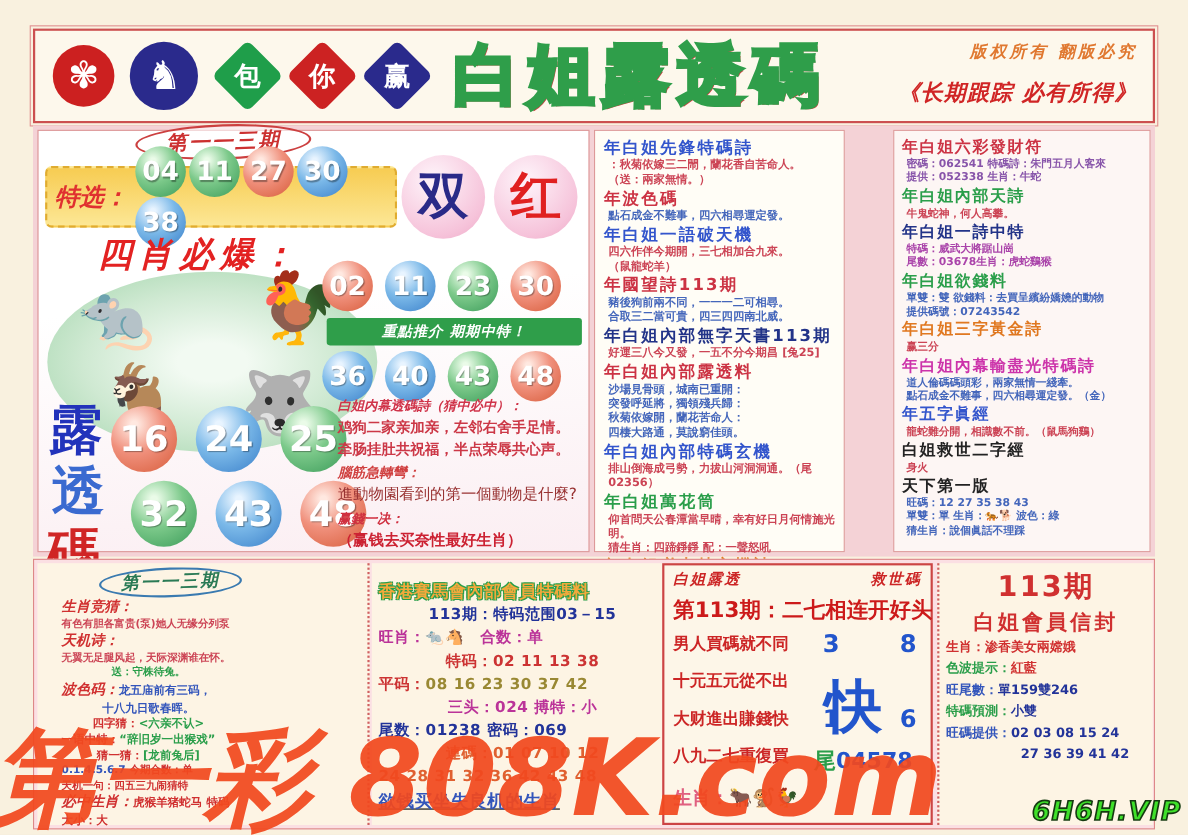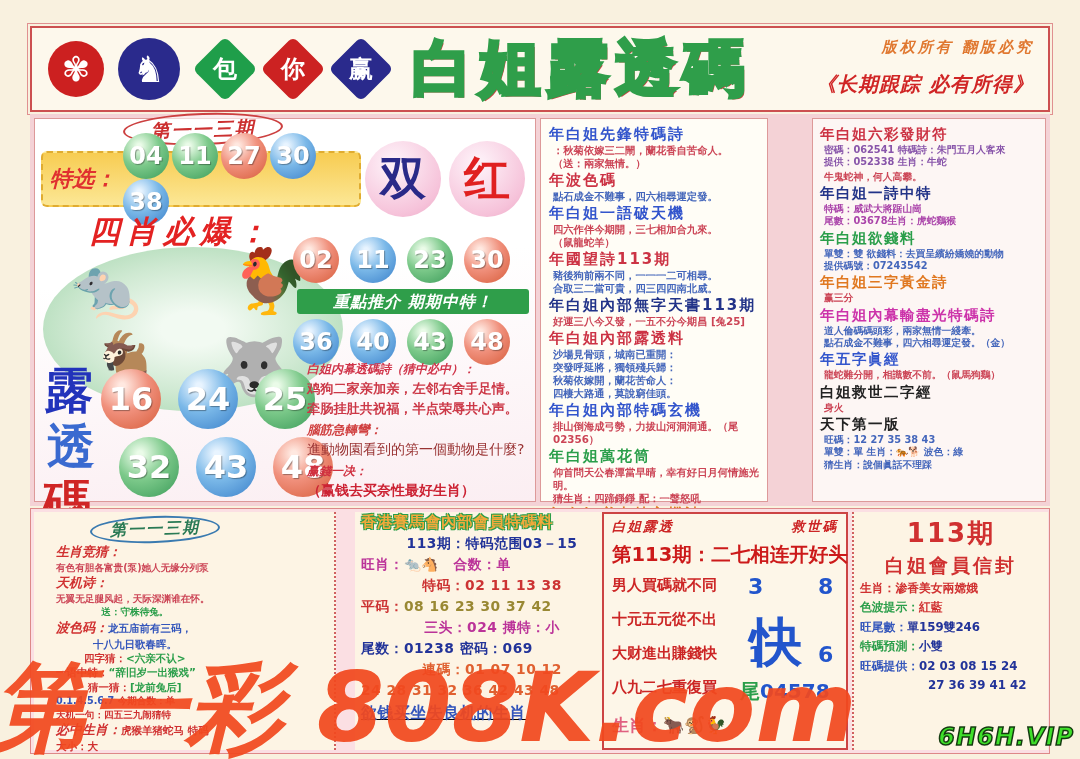--- a/index.html
+++ b/index.html
@@ -50,21 +50,21 @@
   .hong   { left:414px; top:22px; color:#e02020; }
   .sixiao-title { position:absolute; left:54px; top:92px; color:#e32222; font-size:31px; font-weight:800;
     letter-spacing:6px; font-style:italic; }
   .animal-oval { position:absolute; left:8px; top:128px; width:300px; height:164px; border-radius:50%;
     background:radial-gradient(ellipse at center,#f2faf2 15%,#cfe9d2 55%,#9ed3a8 100%); }
   .animal { position:absolute; line-height:1; }
   .num-row { position:absolute; display:flex; gap:11px; }
   .num-row .ball { width:46px; height:46px; font-size:24px; }
   .row1 { left:258px; top:118px; } .row2 { left:258px; top:200px; }
   .promo-banner { position:absolute; left:262px; top:170px; width:232px; height:25px; background:#2f9e4a;
-    color:#fff; font-size:16px; font-weight:bold; font-style:italic; text-align:center; line-height:25px;
+    color:#fff; font-size:13px; font-weight:bold; font-style:italic; text-align:center; line-height:25px;
     border-radius:3px; letter-spacing:1px; }
   .lu-char { position:absolute; font-size:48px; font-weight:800; }
   .lu1 { left:10px; top:240px; color:#2233bb; } .lu2 { left:12px; top:296px; color:#3a6ad0; }
   .lu3 { left:8px;  top:352px; color:#d02525; }
   .lu-row { position:absolute; display:flex; gap:17px; }
   .lu-row .ball { width:60px; height:60px; font-size:32px; }
   .lurow1 { left:66px; top:250px; } .lurow2 { left:84px; top:318px; }
   .poem-block { position:absolute; left:272px; top:242px; width:226px; }
   .poem-title { color:#d0344a; font-size:12px; font-weight:bold; font-style:italic; }
   .poem-line { color:#cc3847; font-size:13.2px; font-weight:bold; margin-top:2px; }
@@ -78,21 +78,21 @@
   .verse .vt { font-size:15px; font-weight:800; letter-spacing:2px; line-height:17px; white-space:nowrap; }
   .verse .vb { font-size:10.3px; font-weight:bold; line-height:1.26; white-space:pre-line; margin:1px 0 1px 4px; }
   .right-panel .verse .vt { font-size:14.5px; letter-spacing:1.5px; }
   .right-panel .verse .vb { font-size:9.8px; }
 
   
   .bottom-box { position:absolute; left:30px; top:508px; width:1020px; height:246px;
     border:1px solid #dd8888; background:#fbdfe3; }
   .bsec { position:absolute; top:3px; height:238px; background:#fdf4e4; }
   .sec1 { left:3px;  width:302px; border-right:2px dotted #d06060; padding:4px 6px; }
-  .sec2 { left:324px; width:274px; padding:0 6px; }
+  .sec2 { left:307px; width:274px; padding:16px 6px; }
   .sec3 { left:571px; width:246px; border:2px solid #cc4444; background:#fdf6e8; padding:4px 8px; }
   .sec4 { left:821px; width:196px; border-left:2px dotted #d06060; padding:4px 6px; }
 
   .s1-stamp { display:inline-block; border:2px solid #3a7ab0; border-radius:50%; color:#2a7a55; font-weight:bold;
     font-style:italic; font-size:16px; padding:1px 18px; letter-spacing:2px; transform:rotate(-2deg); margin-left:50px; }
   .s1-cols { display:flex;margin-left:16px; }
   .s1-left { width:58%; } .s1-right { width:42%; padding-left:4px; }
   .s1row { font-size:10.5px; line-height:1.38; font-weight:bold; }
   .s1row.lbl span:first-child { font-size:13px; font-style:italic; }
   .s1row.sm { font-size:9.6px; }
@@ -276,20 +276,21 @@
 
     <div class="panel right-panel">
 
         <div class="verse">
           <div class="vt" style="color: rgb(204, 51, 68);">年白姐六彩發財符</div>
           <div class="vb" style="color: rgb(136, 85, 170);">密碼：062541 特碼詩：朱門五月人客來
 提供：052338  生肖：牛蛇</div>
         </div>
 
         <div class="verse">
+          <div class="vt" style="color: rgb(42, 158, 74);">年白姐內部天詩</div>
           <div class="vb" style="color: rgb(204, 68, 85);">牛鬼蛇神，何人高攀。</div>
         </div>
 
         <div class="verse">
           <div class="vt" style="color: rgb(34, 51, 136);">年白姐一詩中特</div>
           <div class="vb" style="color: rgb(170, 68, 170);">特碼：威武大將踞山崗
 尾數：03678生肖：虎蛇鷄猴</div>
         </div>
 
         <div class="verse">

